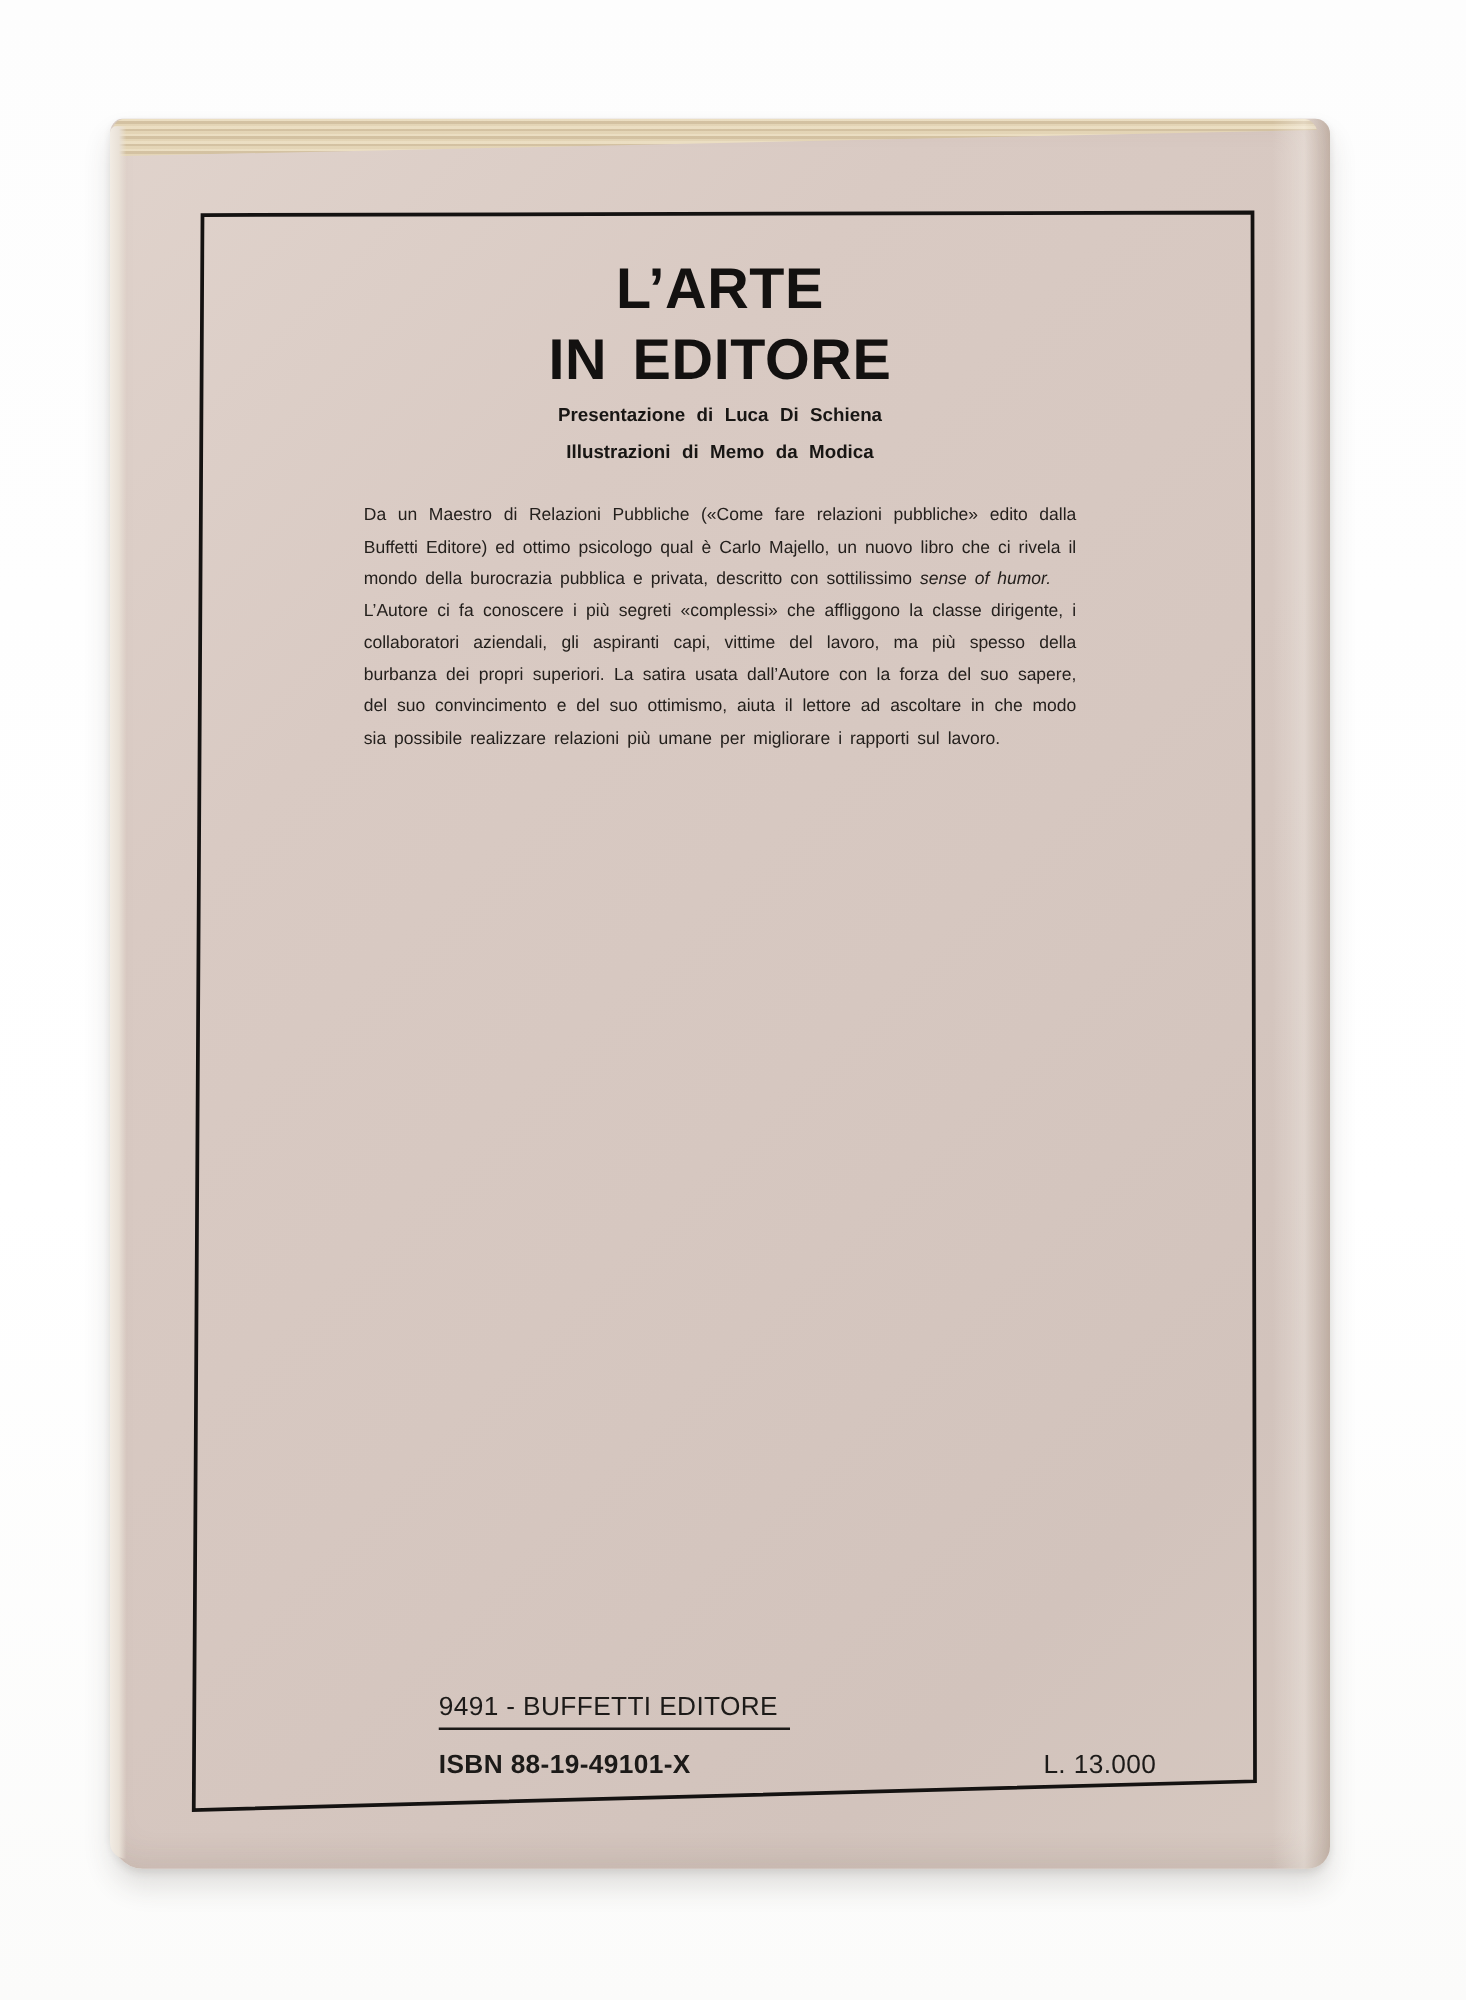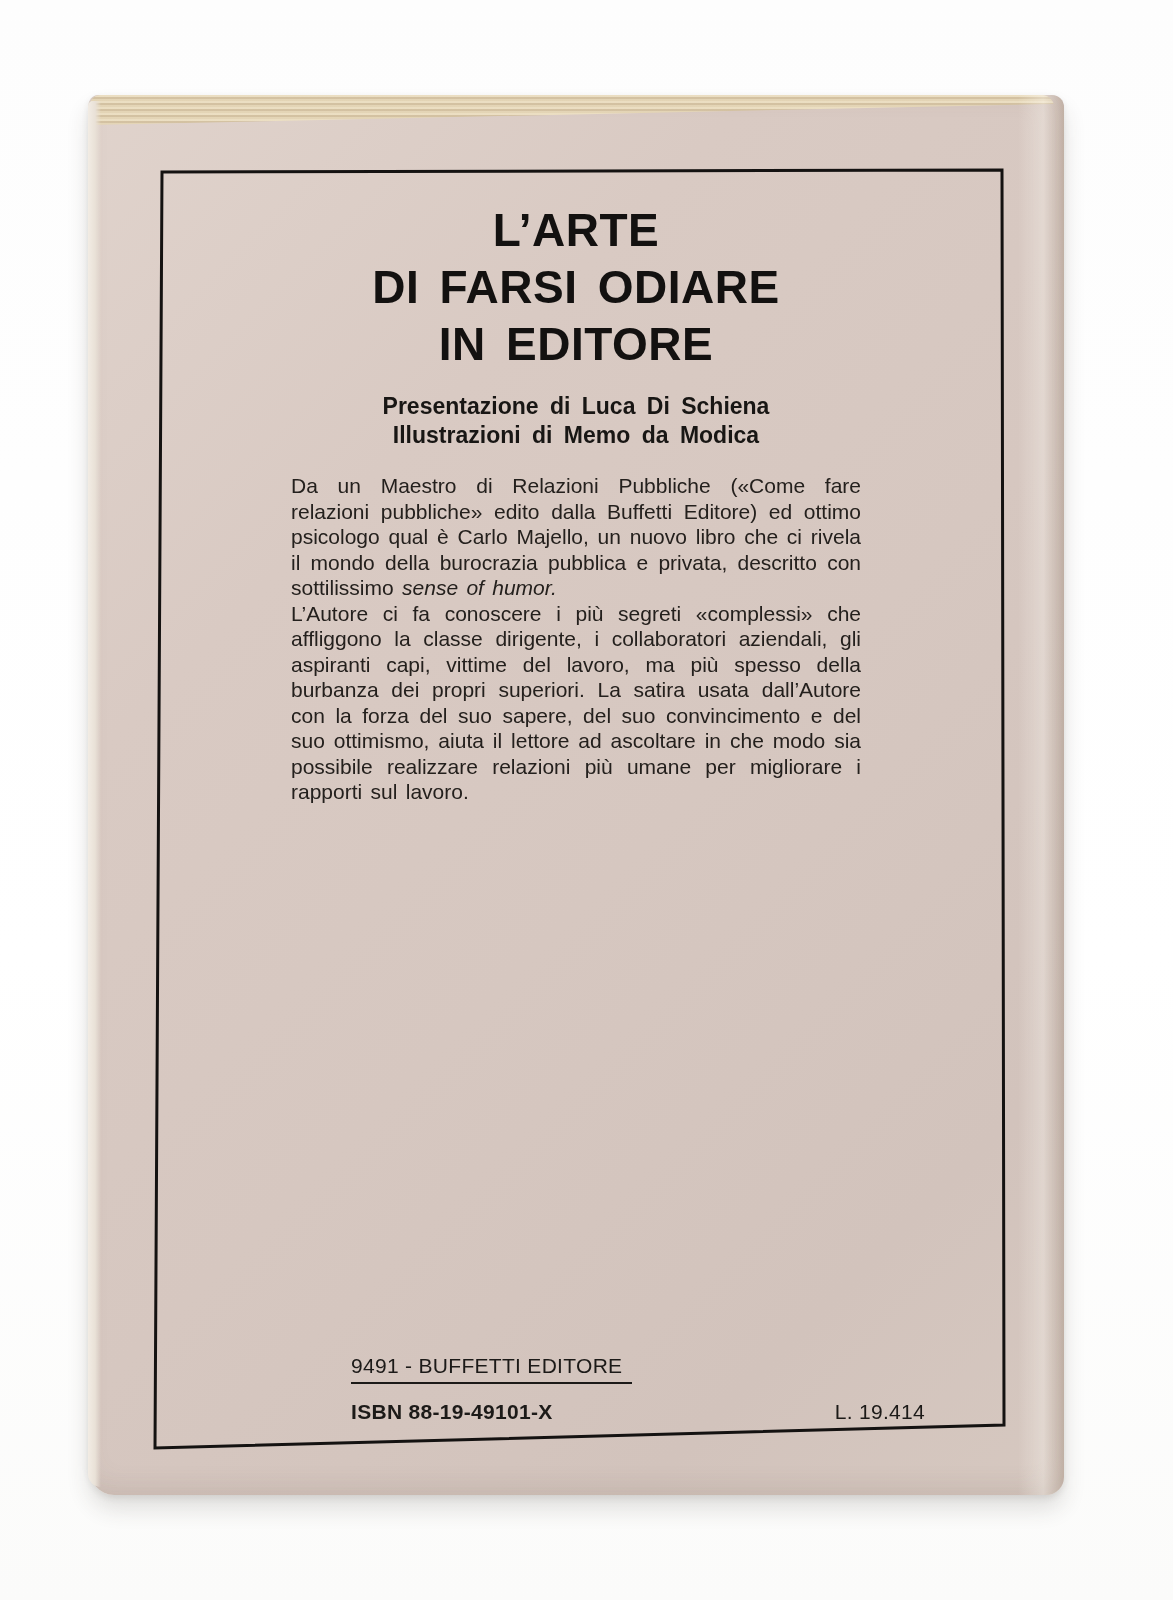--- a/index.html
+++ b/index.html
@@ -50,31 +50,31 @@
   }
   .title{
     margin-top:30px;
     text-align:center;
     font-weight:bold;
     font-size:46px;line-height:57px;
     letter-spacing:.5px;word-spacing:7px;
     color:#131110;
   }
   .credits{
-    margin-top:19px;
+    margin-top:2px;
     text-align:center;
     font-weight:bold;
-    font-size:23px;line-height:29px;
+    font-size:15px;line-height:29px;
     word-spacing:5px;
     color:#181614;
   }
   .body-text{
     margin:23px auto 0;
     width:570px;
-    font-size:21px;line-height:25.5px;
+    font-size:14px;line-height:25.5px;
     text-align:justify;
     word-spacing:2.5px;
     color:#24201d;
   }
   .body-text p{margin:0;}
   .body-text i{font-style:italic;}
 
   .bottom-row{
     position:absolute;left:195px;top:1182px;width:574px;
     display:flex;justify-content:space-between;align-items:flex-end;
@@ -101,37 +101,36 @@
     <div class="spine-edge"></div>
 
     <svg class="frame-svg" viewBox="0 0 976 1400" xmlns="http://www.w3.org/2000/svg" aria-hidden="true">
       <polygon points="74,77 914,75 916,1330 67,1353" fill="none" stroke="#141211" stroke-width="3"></polygon>
     </svg>
 
     <div class="content">
 
       <div class="title">
         <div>L’ARTE</div>
-        <div>DI FARSI ODIARE</div>
         <div>IN EDITORE</div>
       </div>
 
       <div class="credits">
         <div>Presentazione di Luca Di Schiena</div>
         <div>Illustrazioni di Memo da Modica</div>
       </div>
 
       <div class="body-text">
         <p><span>Da un Maestro di Relazioni Pubbliche («Come fare relazioni pubbliche» edito dalla Buffetti Editore) ed ottimo psicologo qual è Carlo Majello, un nuovo libro che ci rivela il mondo della burocrazia pubblica e privata, descritto con sottilissimo </span><i>sense of humor.</i></p>
         <p>L’Autore ci fa conoscere i più segreti «complessi» che affliggono la classe dirigente, i collaboratori aziendali, gli aspiranti capi, vittime del lavoro, ma più spesso della burbanza dei propri superiori. La satira usata dall’Autore con la forza del suo sapere, del suo convincimento e del suo ottimismo, aiuta il lettore ad ascoltare in che modo sia possibile realizzare relazioni più umane per migliorare i rapporti sul lavoro.</p>
       </div>
 
       <div class="bottom-row">
         <div class="publisher-block">
           <span class="publisher-code">9491 - BUFFETTI EDITORE</span>
           <span class="isbn">ISBN 88-19-49101-X</span>
         </div>
-        <span class="price">L. 19.414</span>
+        <span class="price">L. 13.000</span>
       </div>
 
     </div>
   </div>
 </div>
 
 </body></html>

